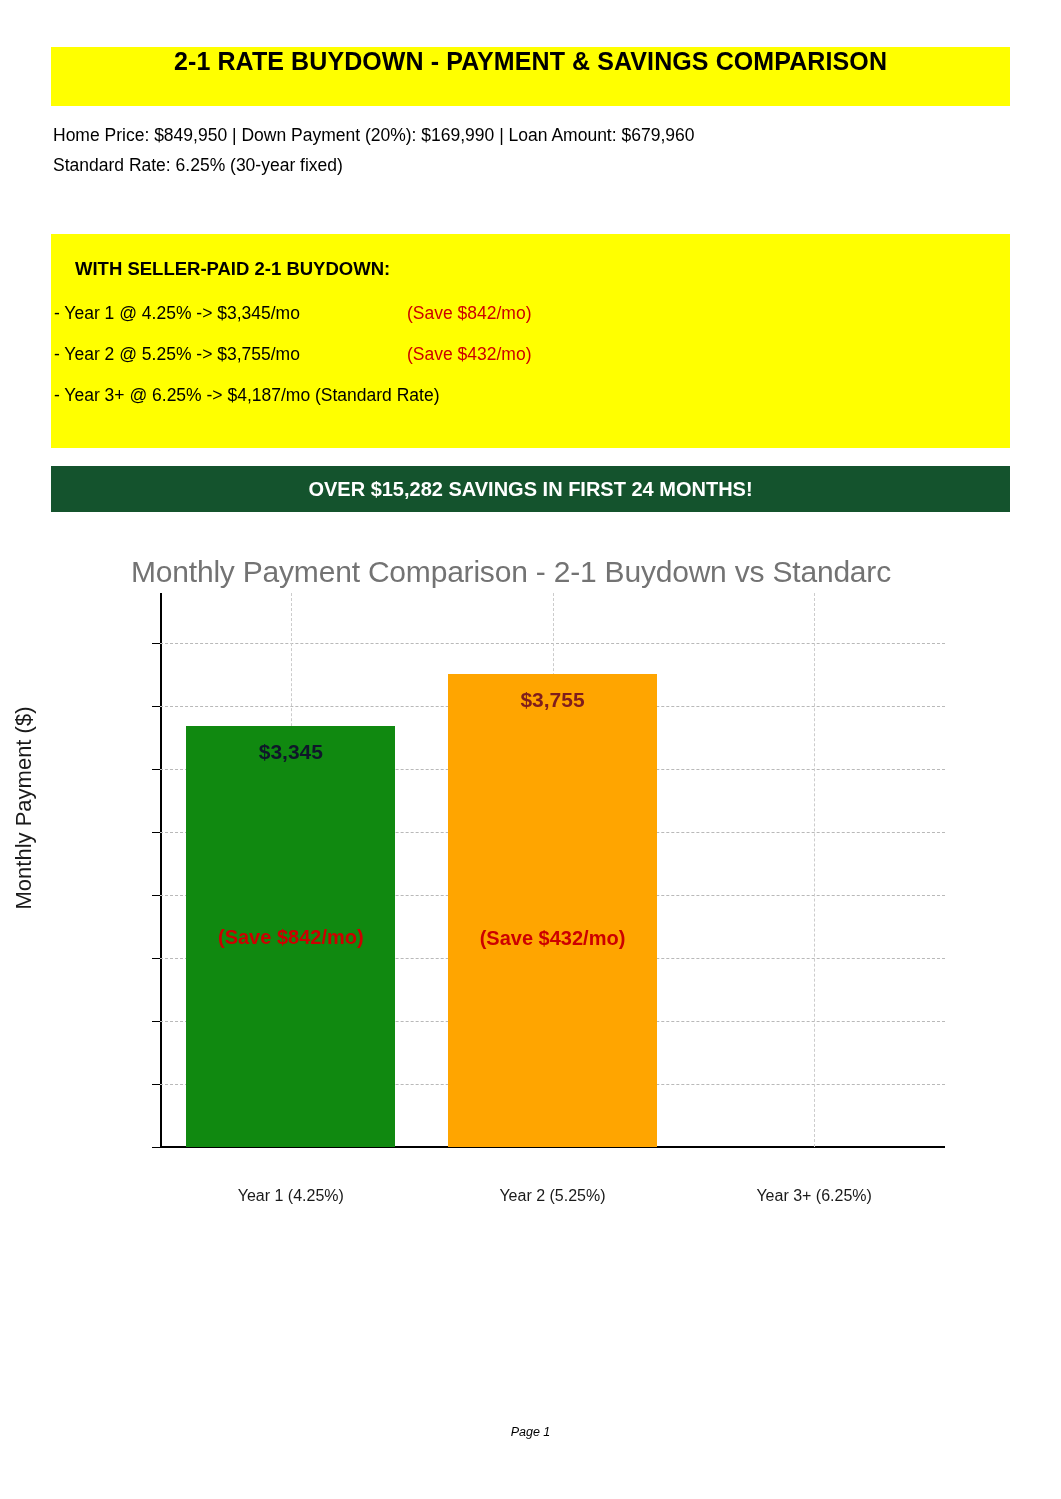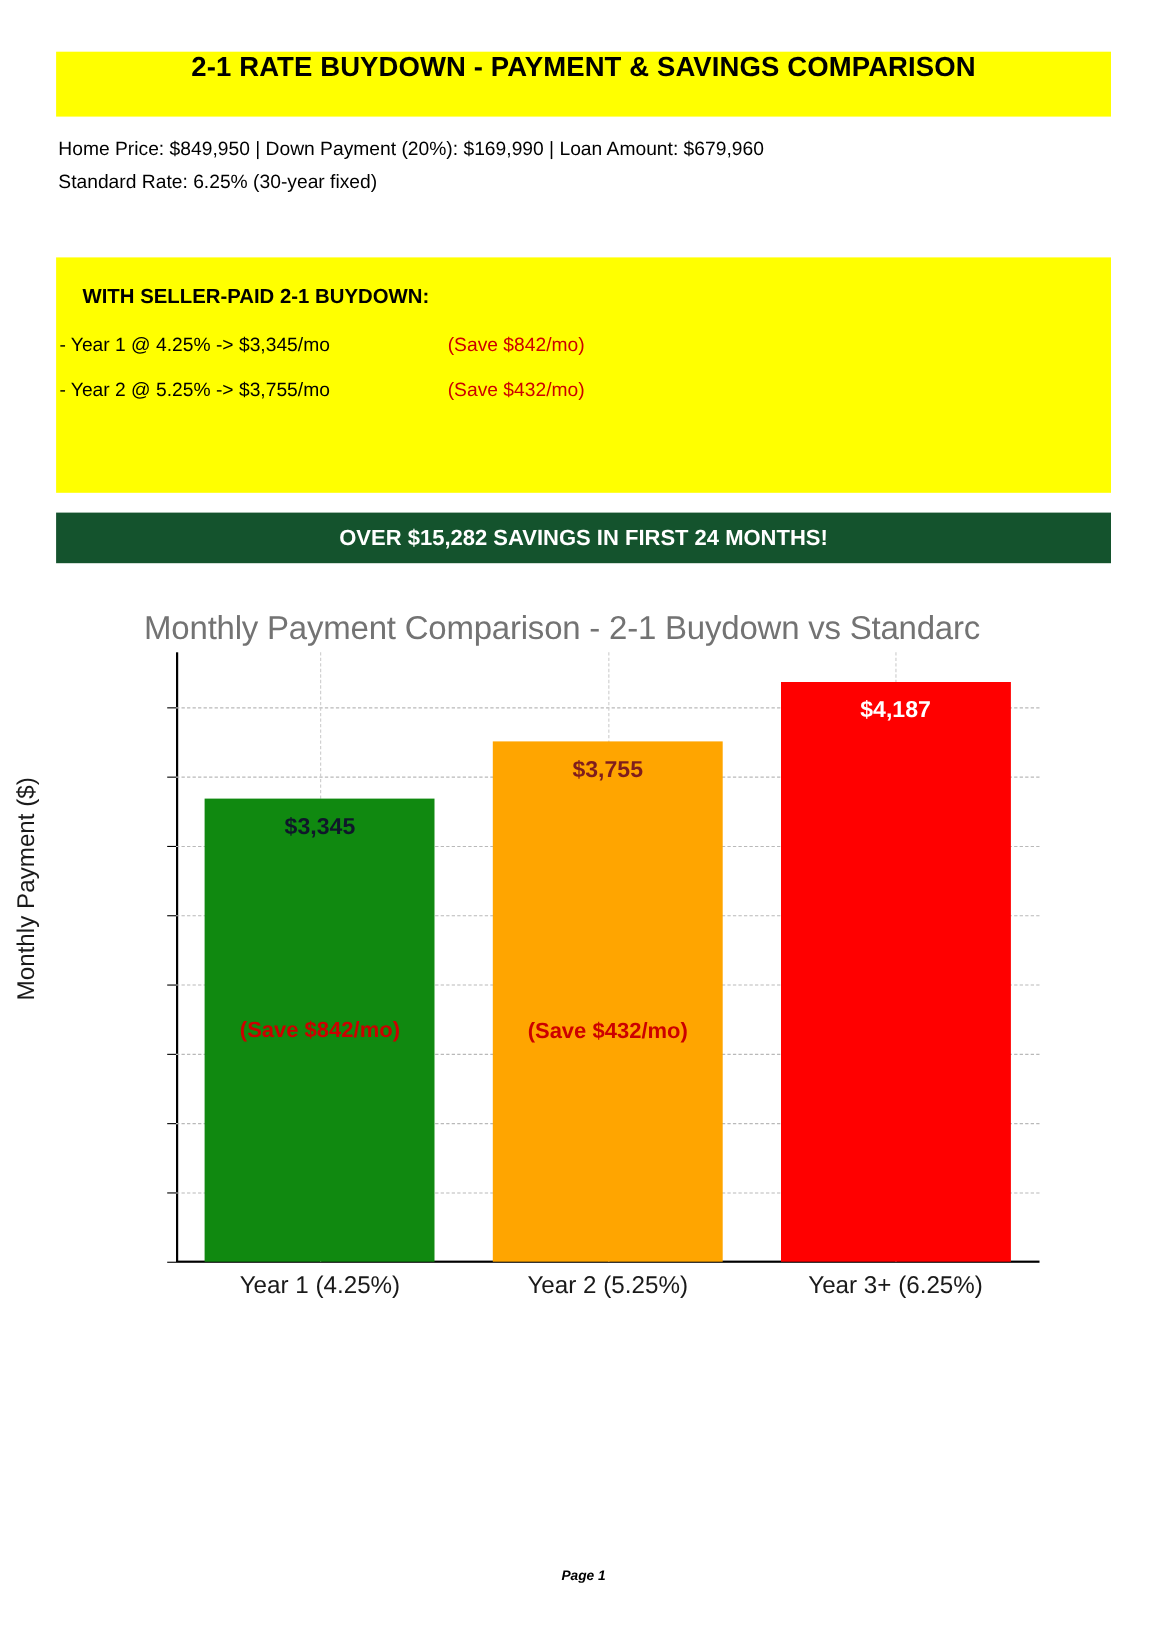--- a/index.html
+++ b/index.html
@@ -204,38 +204,37 @@
     left: 0;
     width: 100%;
     text-align: center;
     font-size: 20px;
     font-weight: bold;
     color: #cc0000;
     white-space: nowrap;
   }
   .xtick-label {
     position: absolute;
-    top: 628px;
-    font-size: 22px;
+    top: 660px;
+    font-size: 16px;
     color: #1a1a1a;
     text-align: center;
     white-space: nowrap;
   }
 
   
   .footer {
     position: absolute;
     left: 0;
     top: 1425px;
     width: 1061px;
     text-align: center;
     font-size: 12.5px;
     font-style: italic;
     color: #000000;
-    font-weight: bold;
   }
 </style>
 </head>
 <body>
 
 <div class="title-banner">
   <div class="title-text">2-1 RATE BUYDOWN - PAYMENT &amp; SAVINGS COMPARISON</div>
 </div>
 
 <div class="intro">
@@ -249,20 +248,24 @@
   <div class="detail-row row-1">
     <span class="rate-text">- Year 1 @ 4.25% -&gt; $3,345/mo</span>
     <span class="save-text">(Save $842/mo)</span>
   </div>
 
   <div class="detail-row row-2">
     <span class="rate-text">- Year 2 @ 5.25% -&gt; $3,755/mo</span>
     <span class="save-text">(Save $432/mo)</span>
   </div>
 
+  <div class="detail-row row-3">
+    <span class="rate-text">- Year 3+ @ 6.25% -&gt; $4,187/mo (Standard Rate)</span>
+    <span class="save-text"></span>
+  </div>
 </div>
 
 <div class="savings-banner">
   <div class="savings-text">OVER $15,282 SAVINGS IN FIRST 24 MONTHS!</div>
 </div>
 
 <div class="chart-area">
   <div class="chart-title">Monthly Payment Comparison - 2-1 Buydown vs Standarc</div>
 
   <div class="y-axis-title">Monthly Payment ($)</div>
@@ -294,23 +297,20 @@
       <div class="bar" style="left: 26.1667px; width: 209.333px; height: 421.166px; background: rgb(16, 137, 16);">
         <div class="bar-value" style="color: #0f172a;">$3,345</div>
         <div class="bar-save" style="color: rgb(204, 0, 0); top: 200.054px;">(Save $842/mo)</div>
       </div>
       <div class="gridline-v" style="left: 392.5px;"></div>
       <div class="bar" style="left: 287.833px; width: 209.333px; height: 472.789px; background: rgb(255, 165, 0);">
         <div class="bar-value" style="color: #7f1d1d;">$3,755</div>
         <div class="bar-save" style="color: rgb(204, 0, 0); top: 252.942px;">(Save $432/mo)</div>
       </div>
       <div class="gridline-v" style="left: 654.167px;"></div>
-      <div class="bar" style="left: 549.5px; width: 209.333px; height: 527.181px; background: rgb(255, 0, 0);">
-        <div class="bar-value" style="color: rgb(255, 255, 255);">$4,187</div>
-      </div>
     </div>
   <div id="x-ticks">
       <div class="xtick-label" style="left: 160px; width: 261.667px;">Year 1 (4.25%)</div>
       <div class="xtick-label" style="left: 421.667px; width: 261.667px;">Year 2 (5.25%)</div>
       <div class="xtick-label" style="left: 683.333px; width: 261.667px;">Year 3+ (6.25%)</div>
     </div>
 </div>
 
 <div class="footer">Page 1</div>
 

